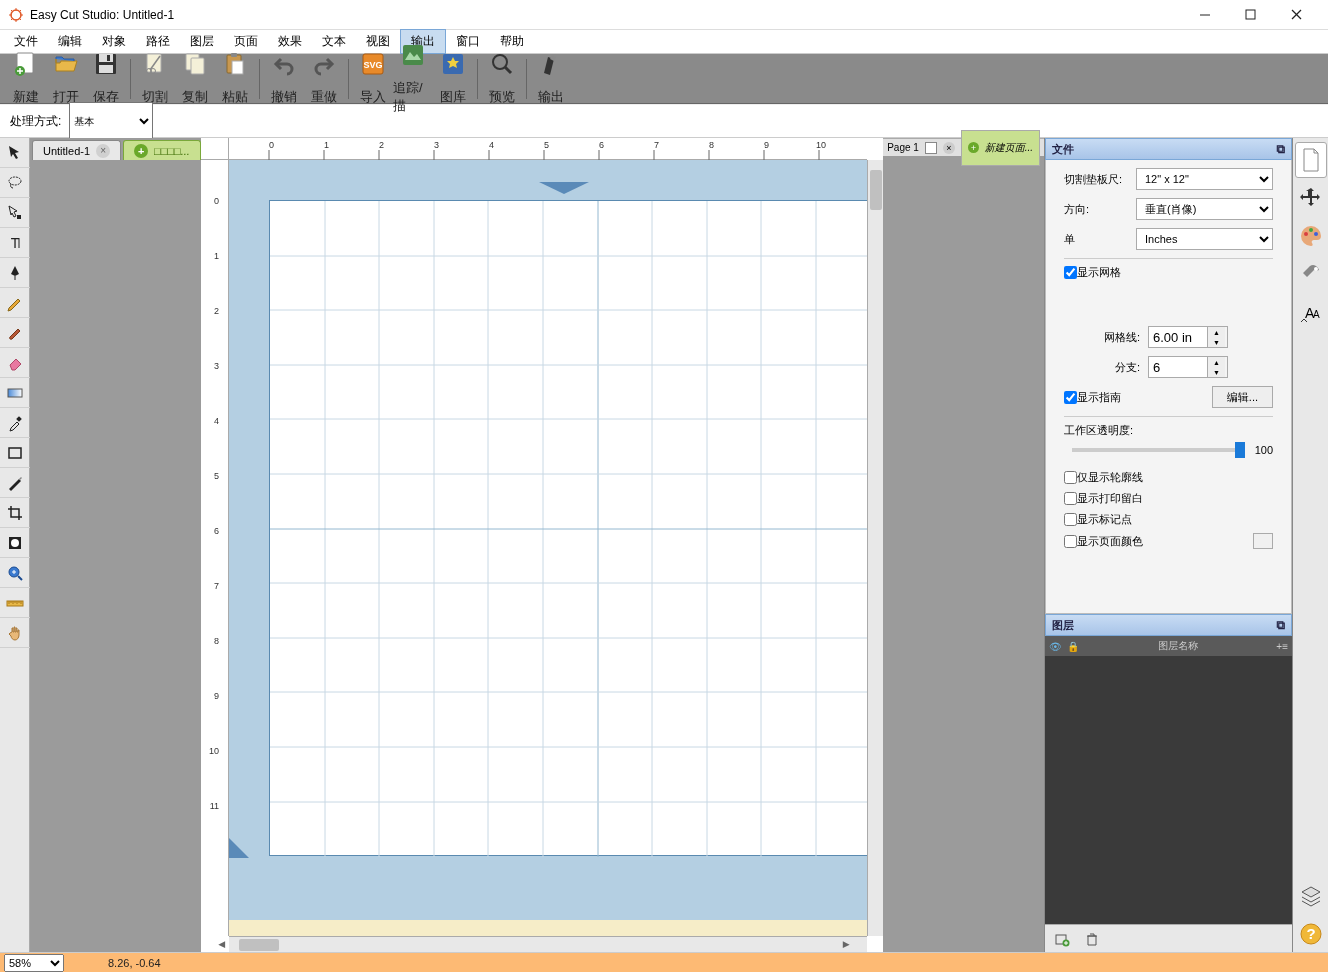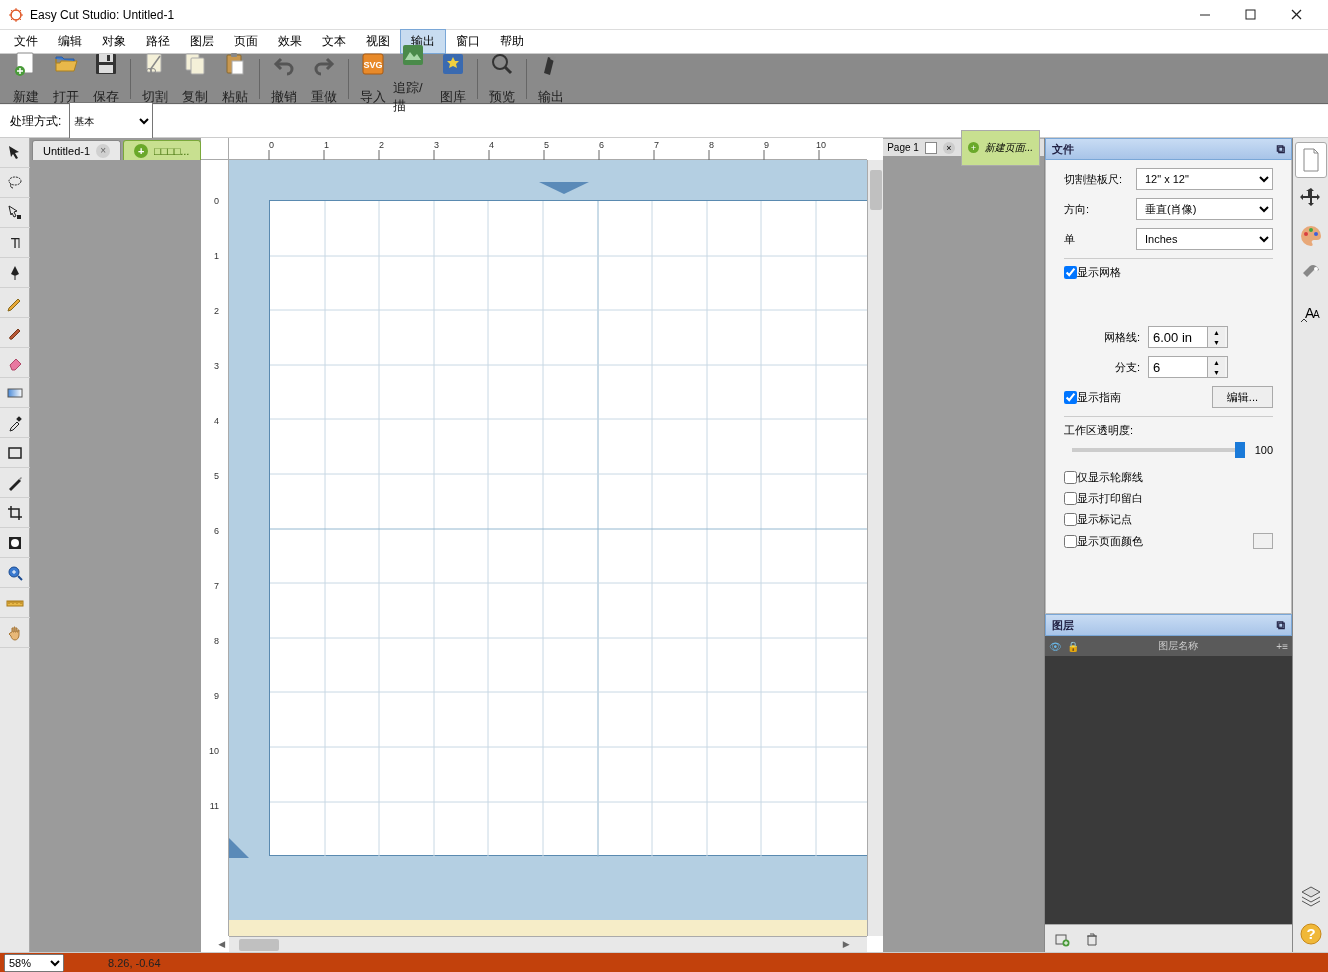--- a/index.html
+++ b/index.html
@@ -79,21 +79,21 @@
 .layerpanel { flex:1; display:flex; flex-direction:column; min-height:0; }
 .layer-cols { height:20px; background:#5a5a5a; color:#ccc; display:flex; align-items:center; font-size:10px; padding:0 4px; gap:6px; }
 .layer-list { flex:1; background:#3a3a3a; }
 .layer-footer { height:28px; background:#e8e8e8; border-top:1px solid #aaa; display:flex; align-items:center; padding:0 8px; gap:12px; }
 .layer-footer .fbico { width:18px; height:18px; display:flex;align-items:center;justify-content:center; }
 
 .sidetabs { width:36px; background:#e8e8e8; display:flex; flex-direction:column; align-items:center; padding-top:4px; gap:2px; border-left:1px solid #888; }
 .stab { width:32px; height:36px; display:flex;align-items:center;justify-content:center; border:1px solid transparent; border-radius:3px; }
 .stab.active { background:#fff; border-color:#aaa; }
 
-.statusbar { height:20px; background:#c2410c; border-top:1px solid #ccc; display:flex; align-items:center; font-size:11px; }
+.statusbar { height:20px; background:#fdba74; border-top:1px solid #ccc; display:flex; align-items:center; font-size:11px; }
 .statusbar select { font-size:11px; height:18px; width:60px; margin:0 4px; }
 .statusbar .coords { margin-left:40px; color:#222; }
 </style>
 </head>
 <body>
 
 <div class="titlebar">
   <span class="icon-app">
     <svg viewBox="0 0 16 16">
         <circle cx="8" cy="8" r="5" fill="none" stroke="#e05a2a" stroke-width="1.5"></circle>

